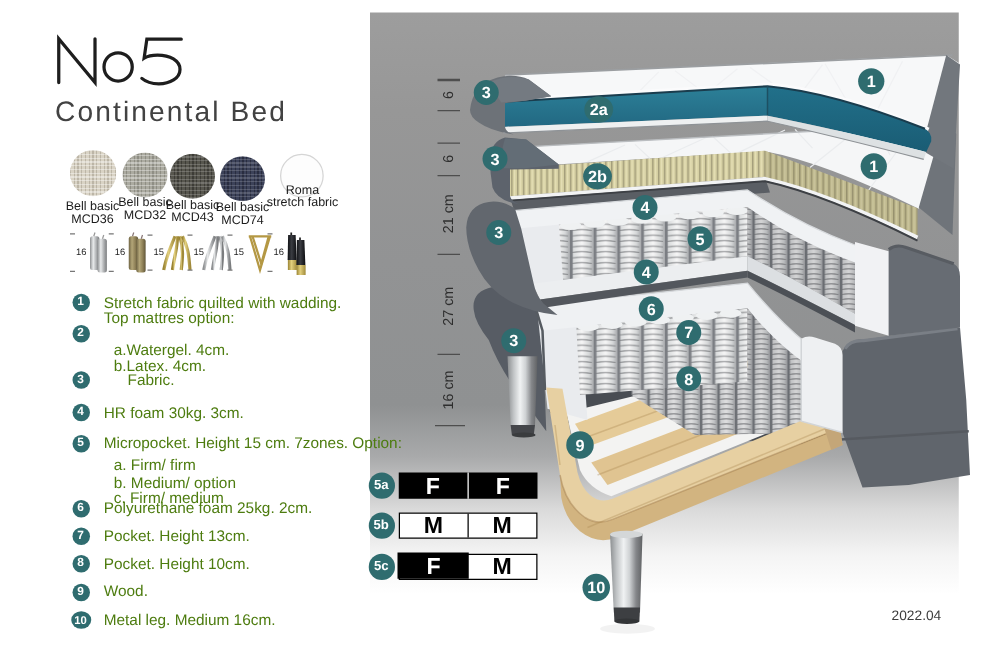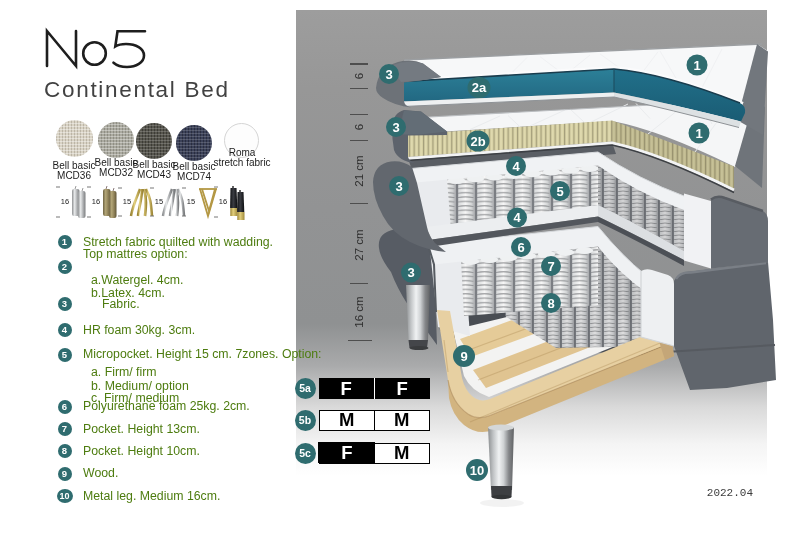--- a/index.html
+++ b/index.html
@@ -464,14 +464,14 @@
         <text x="551" y="307.7">8</text>
 
       <circle cx="464" cy="356" r="11" fill="#2f6c6f"></circle>
         <text x="464" y="360.7">9</text>
 
       <circle cx="477" cy="470" r="11" fill="#2f6c6f"></circle>
         <text x="477" y="474.7">10</text>
     </g>
   </svg>
 
-  <div class="abs" style="left:653px;top:487px;width:100px;text-align:right;font-size:11px;color:#3c3c3c;font-family:Liberation Mono, monospace;">2022.04</div>
+  <div class="abs" style="left:653px;top:487px;width:100px;text-align:right;font-size:11px;color:#3c3c3c;">2022.04</div>
 </div>
 
 </body></html>

